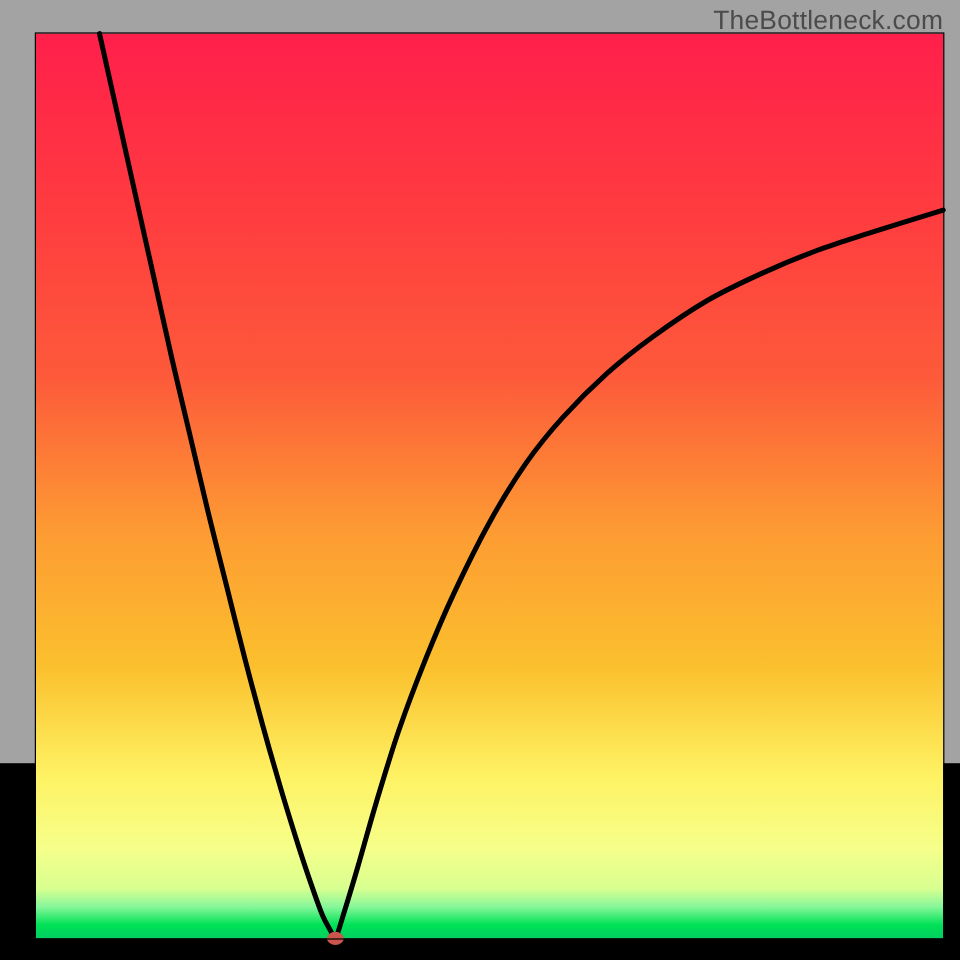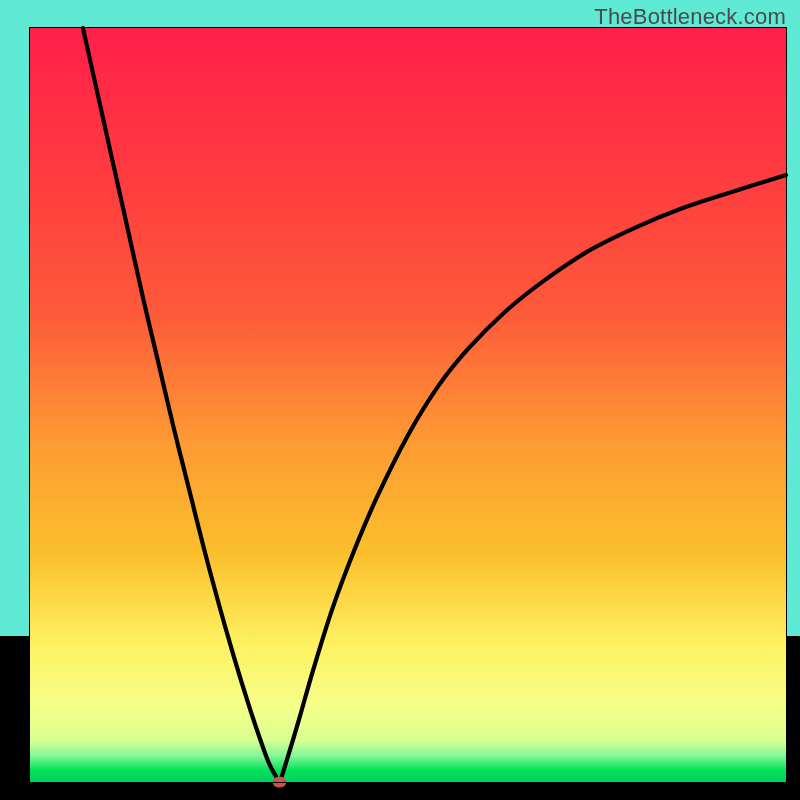--- a/index.html
+++ b/index.html
@@ -8,21 +8,21 @@
     width: 800px;
     height: 800px;
     background: #000000;
     overflow: hidden;
     font-family: Arial, Helvetica, sans-serif;
   }
   .frame {
     position: relative;
     width: 800px;
     height: 636px;
-    background: #5eead4;
+    background: #a3a3a3;
   }
   .watermark {
     position: absolute;
     top: 4px;
     right: 14px;
     color: #4b4b4b;
     font-size: 22px;
     font-weight: 500;
     z-index: 5;
     letter-spacing: 0.2px;

